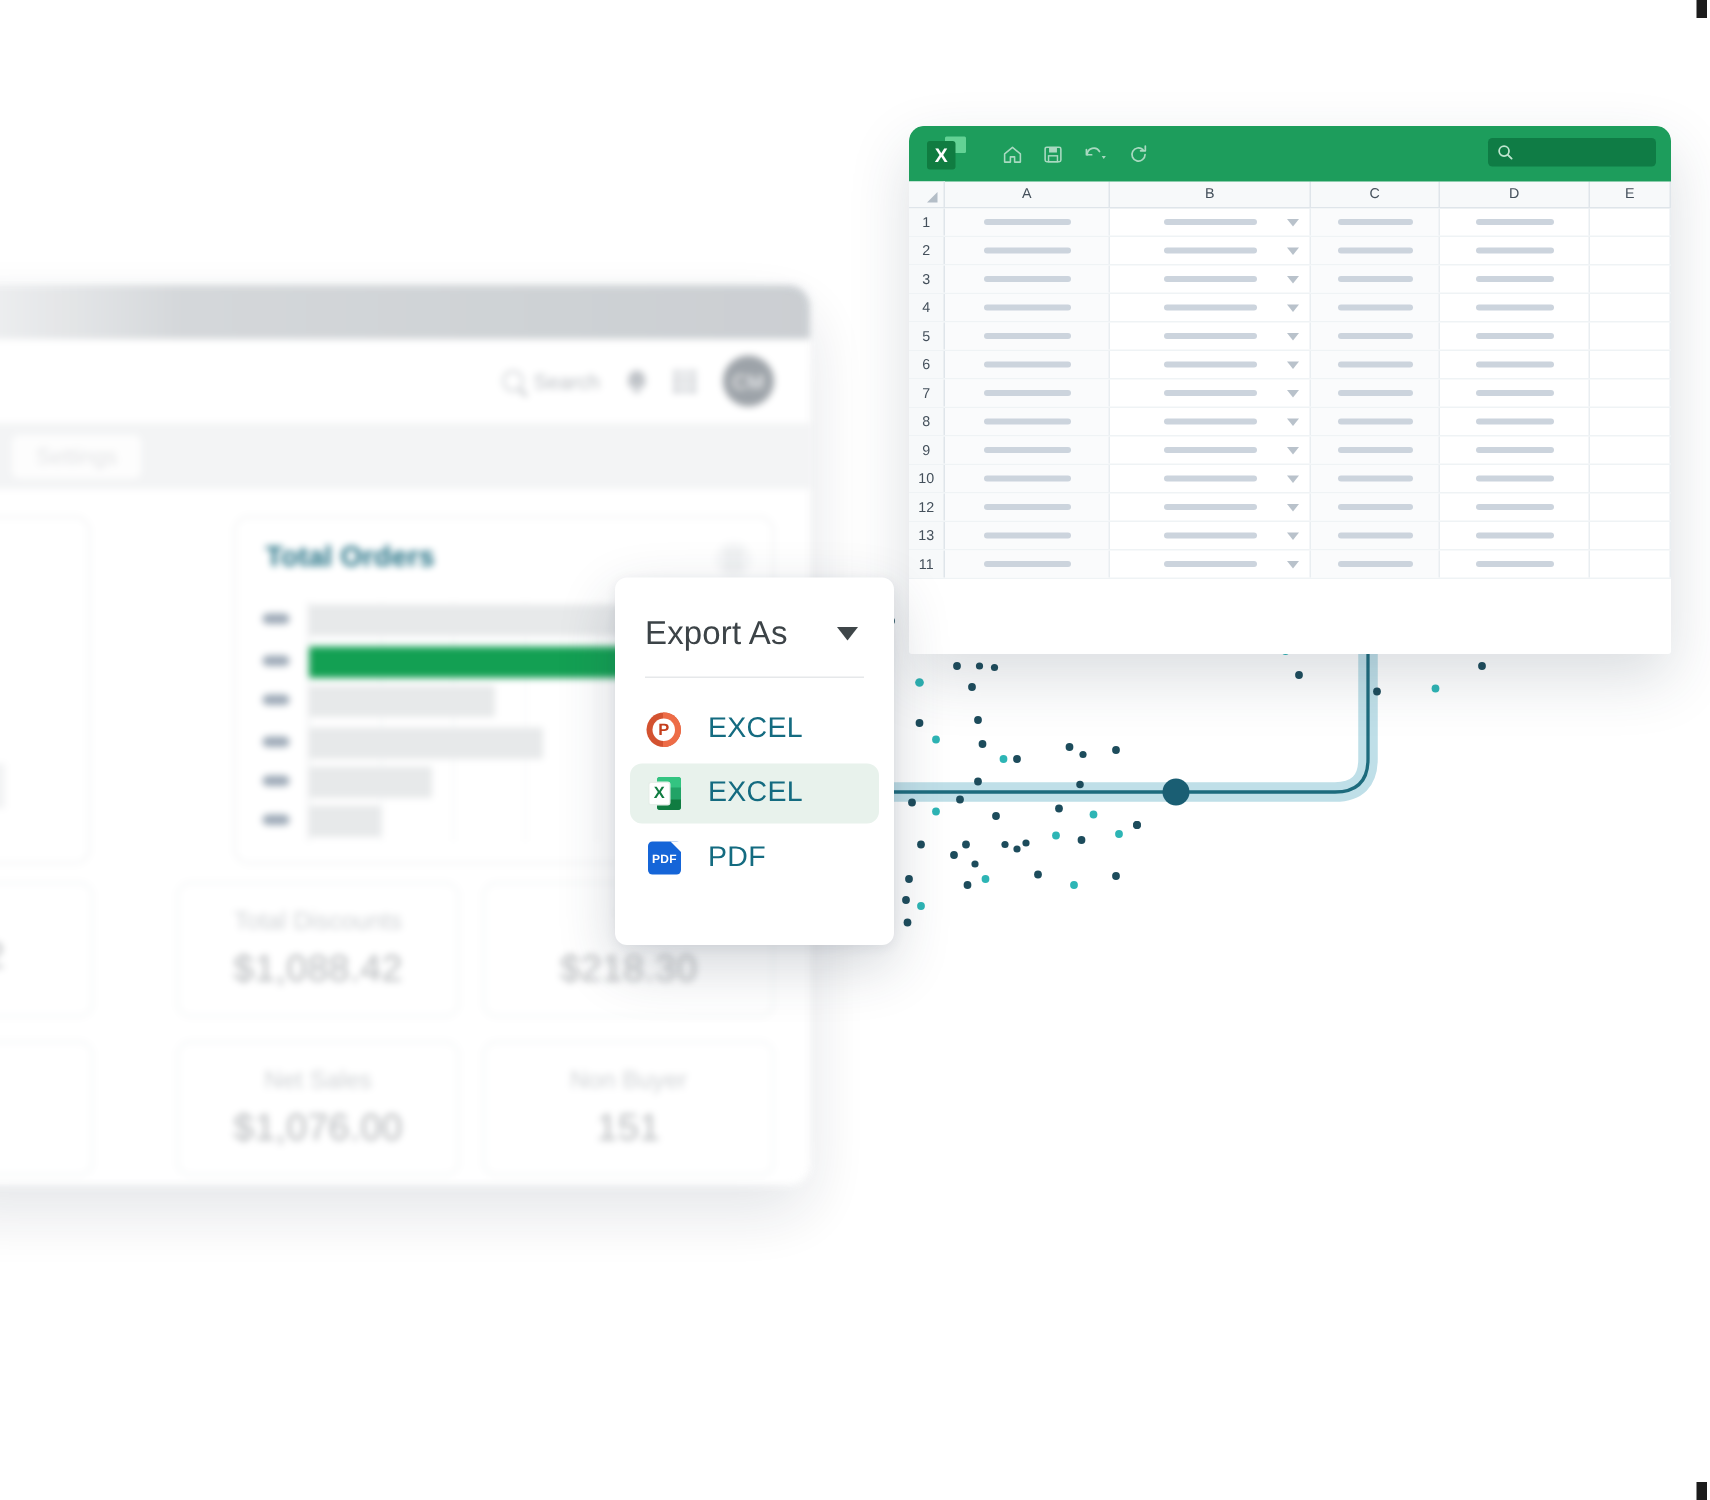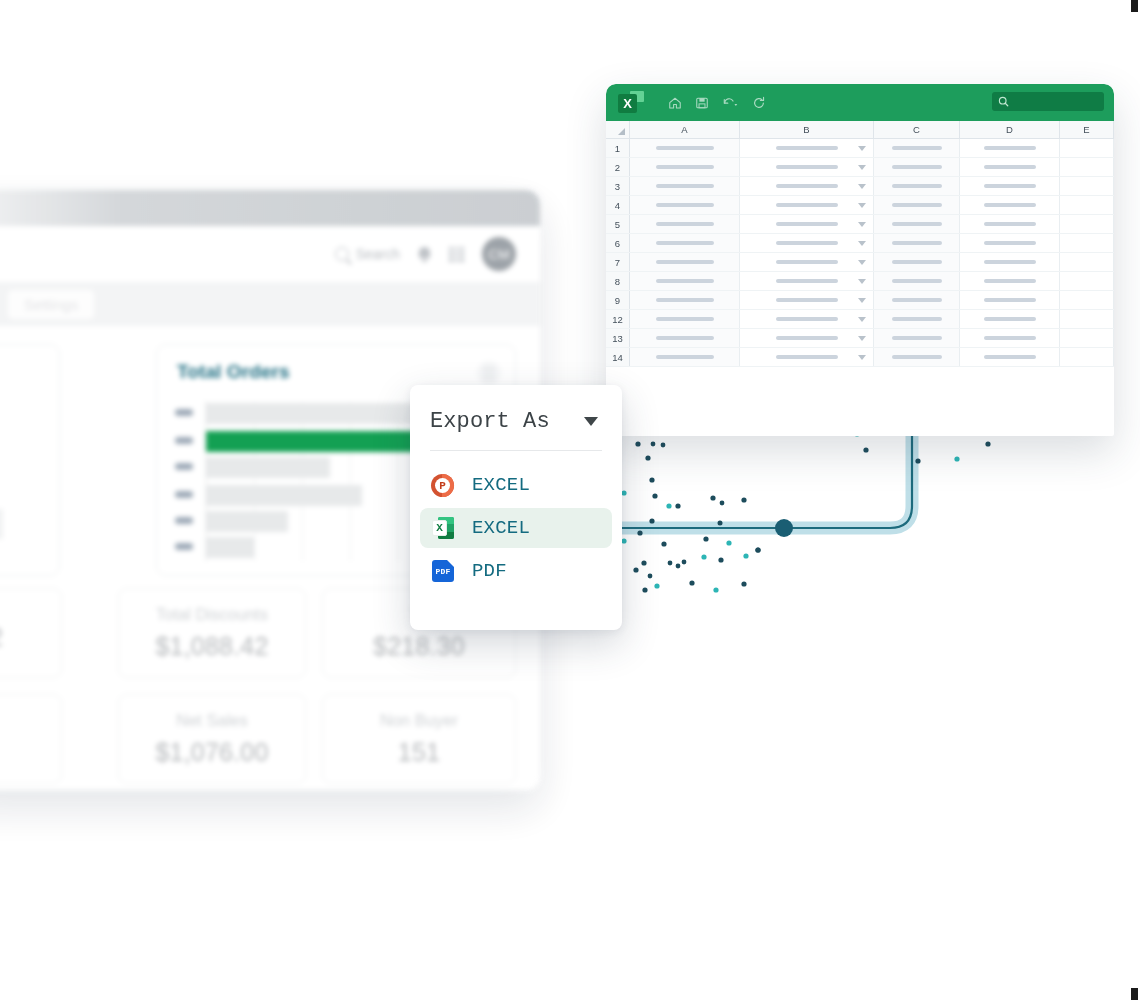--- a/index.html
+++ b/index.html
@@ -207,25 +207,24 @@
   .xl-cell.alt { background: #fafbfc; }
   .xl-ph { height: 4px; background: #ccd4dd; border-radius: 2px; }
   .xl-caret {
     position: absolute; right: 7px; top: 50%; margin-top: -2px;
     border-left: 4px solid transparent; border-right: 4px solid transparent;
     border-top: 5px solid #b9c2cb;
   }
 
   
   #export-menu {
-    position: absolute; left: 410px; top: 385px; width: 212px; height: 245px;
+    position: absolute; left: 410px; top: 385px; width: 186px; height: 245px;
     background: #ffffff; border-radius: 8px;
     box-shadow: 0 14px 38px rgba(40,55,75,.20), 0 2px 8px rgba(40,55,75,.08);
     overflow: hidden;
-    font-family: Liberation Mono, monospace;
   }
   .ex-head {
     display: flex; align-items: center; justify-content: space-between;
     padding: 24px 22px 0 20px;
   }
   .ex-title { font-size: 22px; color: #3c4347; letter-spacing: .1px; }
   .ex-caret {
     border-left: 7px solid transparent; border-right: 7px solid transparent;
     border-top: 9px solid #3f4649; margin-right: 2px;
   }
@@ -649,20 +648,37 @@
           </div>
           <div class="xl-cell alt" style="width: 86px;">
             <span class="xl-ph" style="width: 50px;"></span>
           </div>
           <div class="xl-cell" style="width: 100px;">
             <span class="xl-ph" style="width: 52px;"></span>
           </div>
           <div class="xl-cell" style="width: 54px;"></div>
         </div>
         <div class="xl-row">
+          <div class="xl-rownum">10</div>
+          <div class="xl-cell alt" style="width: 110px;">
+            <span class="xl-ph" style="width: 58px;"></span>
+          </div>
+          <div class="xl-cell" style="width: 134px;">
+            <span class="xl-ph" style="width: 62px;"></span>
+            <span class="xl-caret"></span>
+          </div>
+          <div class="xl-cell alt" style="width: 86px;">
+            <span class="xl-ph" style="width: 50px;"></span>
+          </div>
+          <div class="xl-cell" style="width: 100px;">
+            <span class="xl-ph" style="width: 52px;"></span>
+          </div>
+          <div class="xl-cell" style="width: 54px;"></div>
+        </div>
+        <div class="xl-row">
           <div class="xl-rownum">12</div>
           <div class="xl-cell alt" style="width: 110px;">
             <span class="xl-ph" style="width: 58px;"></span>
           </div>
           <div class="xl-cell" style="width: 134px;">
             <span class="xl-ph" style="width: 62px;"></span>
             <span class="xl-caret"></span>
           </div>
           <div class="xl-cell alt" style="width: 86px;">
             <span class="xl-ph" style="width: 50px;"></span>
@@ -683,21 +699,21 @@
           </div>
           <div class="xl-cell alt" style="width: 86px;">
             <span class="xl-ph" style="width: 50px;"></span>
           </div>
           <div class="xl-cell" style="width: 100px;">
             <span class="xl-ph" style="width: 52px;"></span>
           </div>
           <div class="xl-cell" style="width: 54px;"></div>
         </div>
         <div class="xl-row">
-          <div class="xl-rownum">14</div>
+          <div class="xl-rownum">11</div>
           <div class="xl-cell alt" style="width: 110px;">
             <span class="xl-ph" style="width: 58px;"></span>
           </div>
           <div class="xl-cell" style="width: 134px;">
             <span class="xl-ph" style="width: 62px;"></span>
             <span class="xl-caret"></span>
           </div>
           <div class="xl-cell alt" style="width: 86px;">
             <span class="xl-ph" style="width: 50px;"></span>
           </div>

